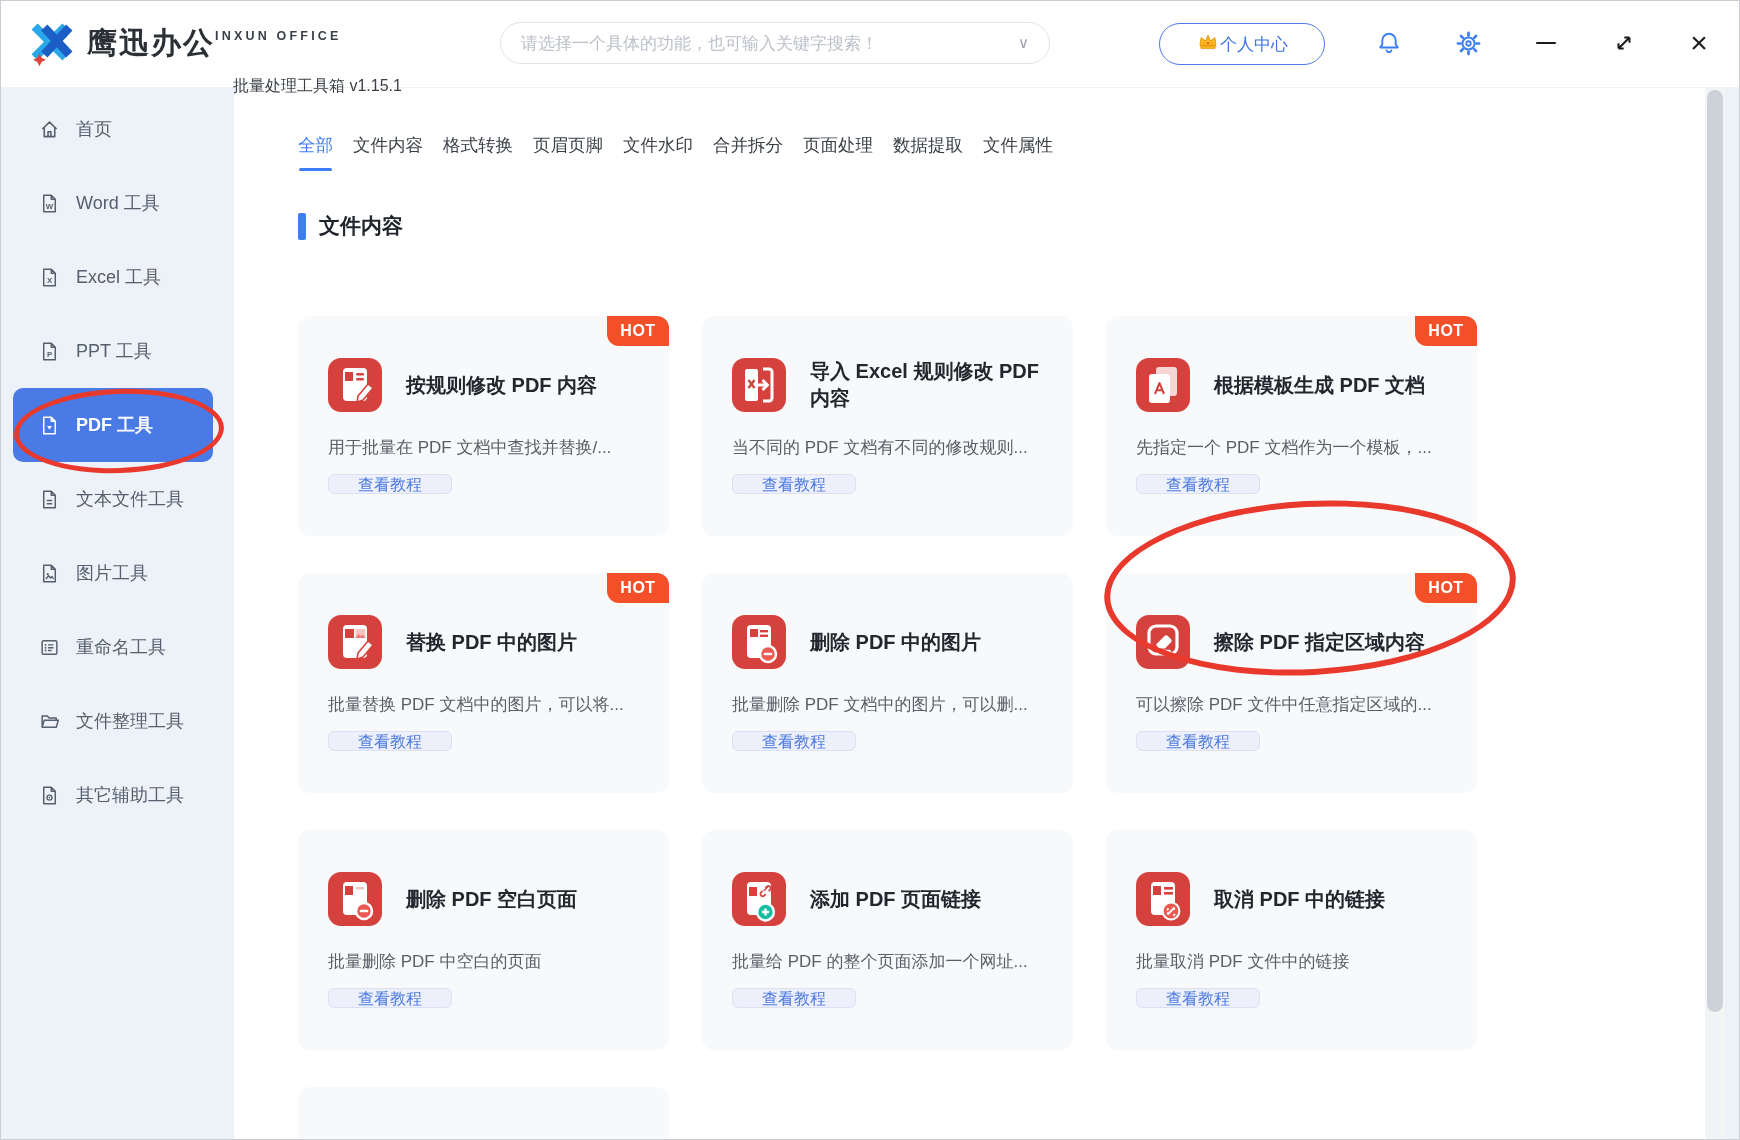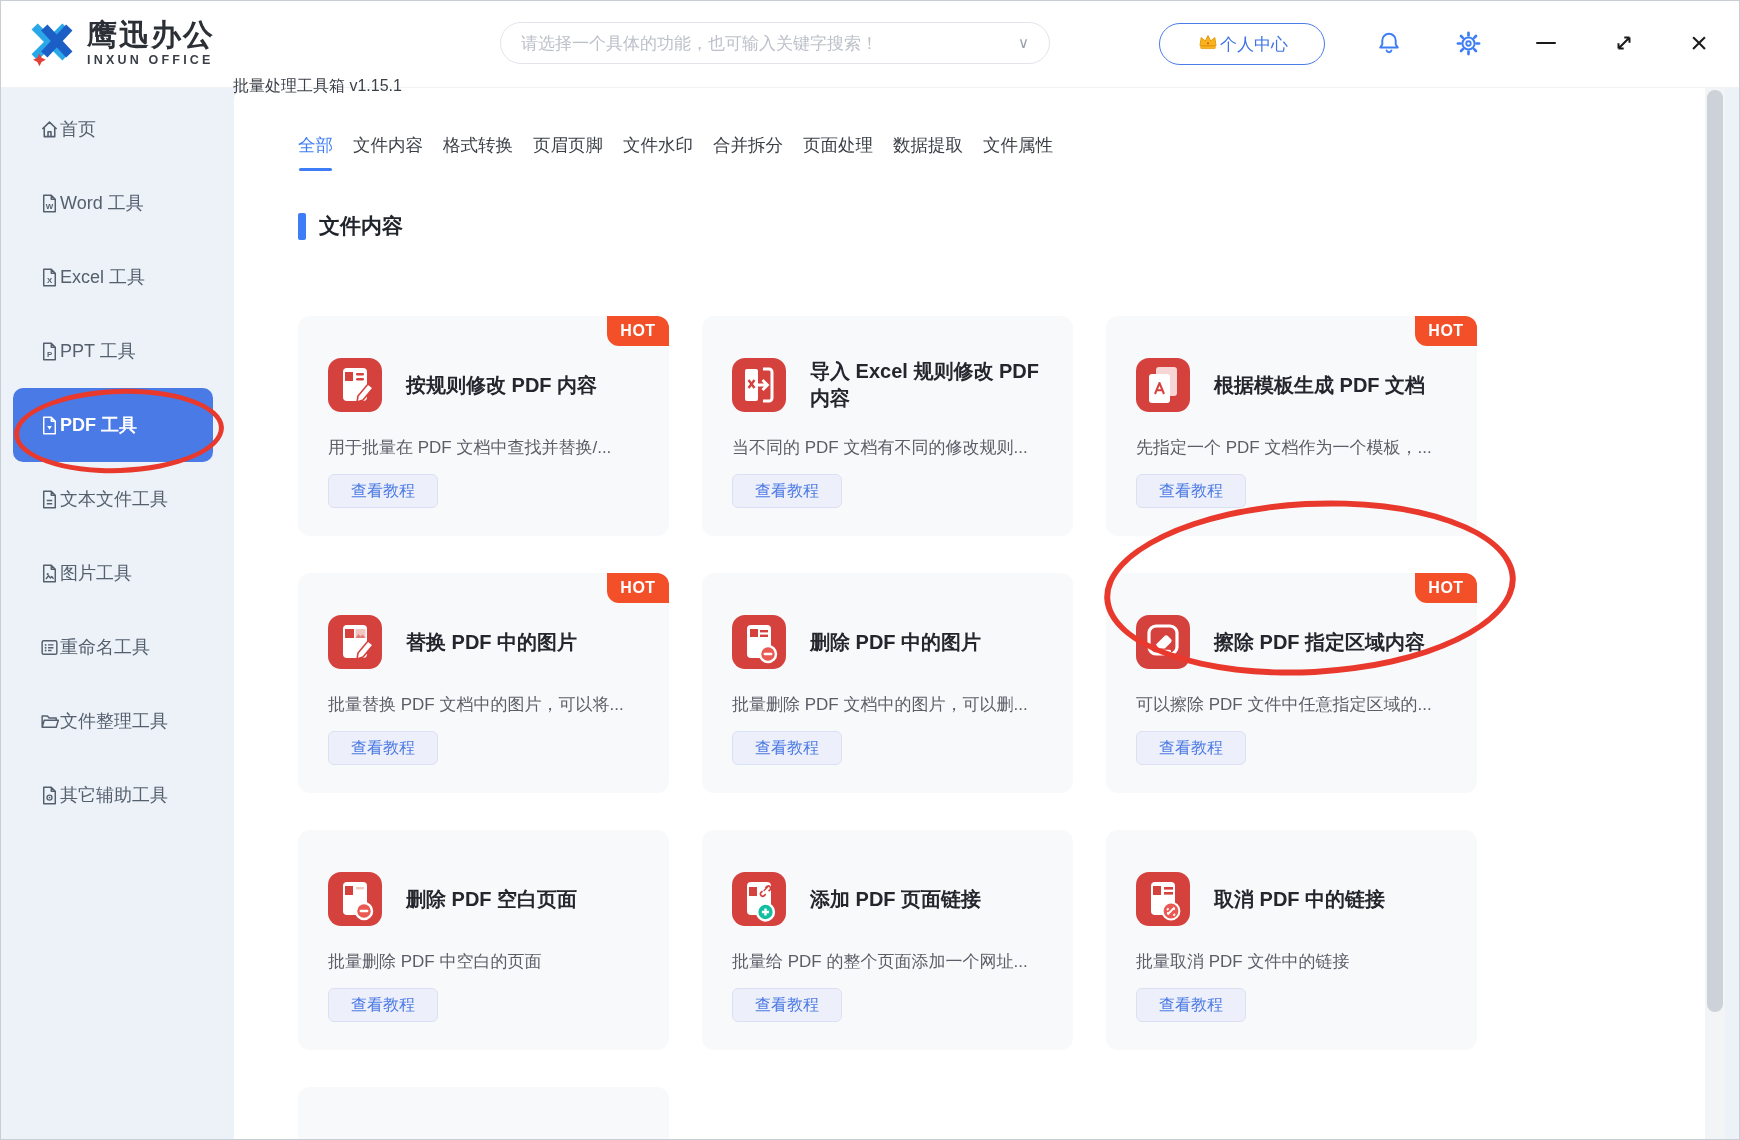--- a/index.html
+++ b/index.html
@@ -5,37 +5,37 @@
   html,body{margin:0;padding:0;}
   body{
     width:1740px;height:1140px;position:relative;overflow:hidden;
     background:#edf1f8;box-sizing:border-box;border:1px solid #c9cdd4;
     font-family:"Liberation Sans","DejaVu Sans",sans-serif;
     -webkit-font-smoothing:antialiased;
   }
   
   .topbar{position:absolute;left:0;top:0;right:0;height:86px;background:#fff;border-bottom:1px solid #f0f2f6;z-index:5;}
   .logo-wrap{position:absolute;left:24px;top:14px;display:flex;align-items:center;}
-  .brand{margin-left:10px;display:flex;flex-direction:column;}
+  .brand{margin-left:10px;display:flex;flex-direction:row;}
   .brand-name{font-size:30px;font-weight:bold;color:#2b2f36;letter-spacing:2px;line-height:1.05;}
   .brand-sub{font-size:12.5px;font-weight:bold;color:#3a3f47;letter-spacing:3.2px;margin-top:2px;}
   .app-title{position:absolute;left:232px;top:38px;font-size:16px;color:#3c4048;margin-top:37px;}
   .searchbox{position:absolute;left:499px;top:21px;width:550px;height:42px;background:#fff;border:1px solid #e2e4ea;
     border-radius:21px;display:flex;align-items:center;padding:0 20px;box-sizing:border-box;cursor:pointer;}
   .search-ph{font-size:17px;color:#bcc0c9;flex:1;white-space:nowrap;overflow:hidden;}
   .search-chev{font-size:15px;color:#9aa0ab;margin-left:10px;}
   .personal{position:absolute;left:1158px;top:22px;width:164px;height:40px;background:#fff;border:1px solid #4b7ce8;
     border-radius:21px;display:flex;align-items:center;justify-content:center;cursor:pointer;}
   .personal-label{font-size:17px;color:#3d74e6;}
   .icon-btn{position:absolute;top:24px;width:36px;height:36px;display:flex;align-items:center;justify-content:center;cursor:pointer;}
   .min-line{width:20px;height:2.5px;background:#1a1a1a;border-radius:1px;}
   .close-glyph{font-size:30px;color:#1a1a1a;line-height:1;}
   
   .sidebar{position:absolute;left:0;top:86px;width:222px;bottom:0;background:#edf1f8;padding-top:5px;box-sizing:border-box;z-index:2;}
-  .side-item{height:74px;display:flex;align-items:center;margin:0 10px 0 12px;padding-left:26px;
+  .side-item{height:74px;display:flex;align-items:center;gap:16px;margin:0 10px 0 12px;padding-left:26px;
     border-radius:10px;color:#55606e;font-size:18px;cursor:pointer;box-sizing:border-box;}
   .side-item svg{flex:none;}
   .side-item.active{background:#4a7ae6;color:#fff;font-weight:bold;}
   
   .panel{position:absolute;left:233px;top:86px;width:1471px;bottom:0;background:#fff;border-radius:14px 0 0 0;overflow:hidden;z-index:1;}
   .tabs{position:absolute;left:64px;top:46px;display:flex;gap:20px;}
   .tab{position:relative;font-size:17.5px;color:#3a3f46;padding-bottom:14px;cursor:pointer;white-space:nowrap;}
   .tab.active{color:#3d7df5;}
   .tab.active::after{content:'';position:absolute;left:1px;right:1px;bottom:0;height:3px;background:#3d7df5;border-radius:2px;}
   .section-head{position:absolute;left:64px;top:125px;display:flex;align-items:center;gap:13px;}
@@ -45,21 +45,21 @@
     grid-template-columns:repeat(3,371px);column-gap:33px;row-gap:37px;grid-auto-rows:220px;}
   .card{position:relative;background:#f8f9fb;border-radius:12px;cursor:pointer;}
   .hot{position:absolute;top:0;right:0;width:62px;height:30px;background:#f3502a;color:#fff;font-size:16px;font-weight:bold;
     display:flex;align-items:center;justify-content:center;border-radius:0 12px 0 12px;letter-spacing:.5px;}
   .card-head{position:absolute;left:30px;top:42px;right:22px;display:flex;align-items:center;gap:24px;}
   .tile{width:54px;height:54px;background:#d5423e;border-radius:13px;flex:none;display:flex;align-items:center;justify-content:center;}
   .tile svg{width:52px;height:52px;}
   .card-title{margin:0;font-size:20px;font-weight:bold;color:#23262c;line-height:1.35;}
   .card-desc{position:absolute;left:30px;top:120px;right:22px;margin:0;font-size:17px;color:#5a5e66;
     white-space:nowrap;overflow:hidden;}
-  .tut-btn{position:absolute;left:30px;top:158px;height:34px;padding:0 22px;background:#edf0fa;border:1px solid #dbe0f4;
+  .tut-btn{position:absolute;left:30px;top:158px;height:20px;padding:0 29px;background:#edf0fa;border:1px solid #dbe0f4;
     border-radius:6px;color:#4c7ae3;font-size:16px;cursor:pointer;font-family:inherit;}
   
   .scroll-track{position:absolute;right:14px;top:86px;width:20px;bottom:0;background:#f3f4f6;z-index:3;}
   .scroll-thumb{position:absolute;left:2px;top:3px;width:16px;height:922px;background:#cdd1d8;border-radius:8px;cursor:pointer;}
   
   .annot{position:absolute;border-radius:50%;pointer-events:none;z-index:50;}
   .annot-sidebar{left:13px;top:388px;width:200px;height:74px;border:5px solid #e8392c;transform:rotate(-2deg);}
   .annot-card{left:1103px;top:500px;width:400px;height:162px;border:6px solid #e8392c;transform:rotate(-3deg);}
 </style>
 </head>

